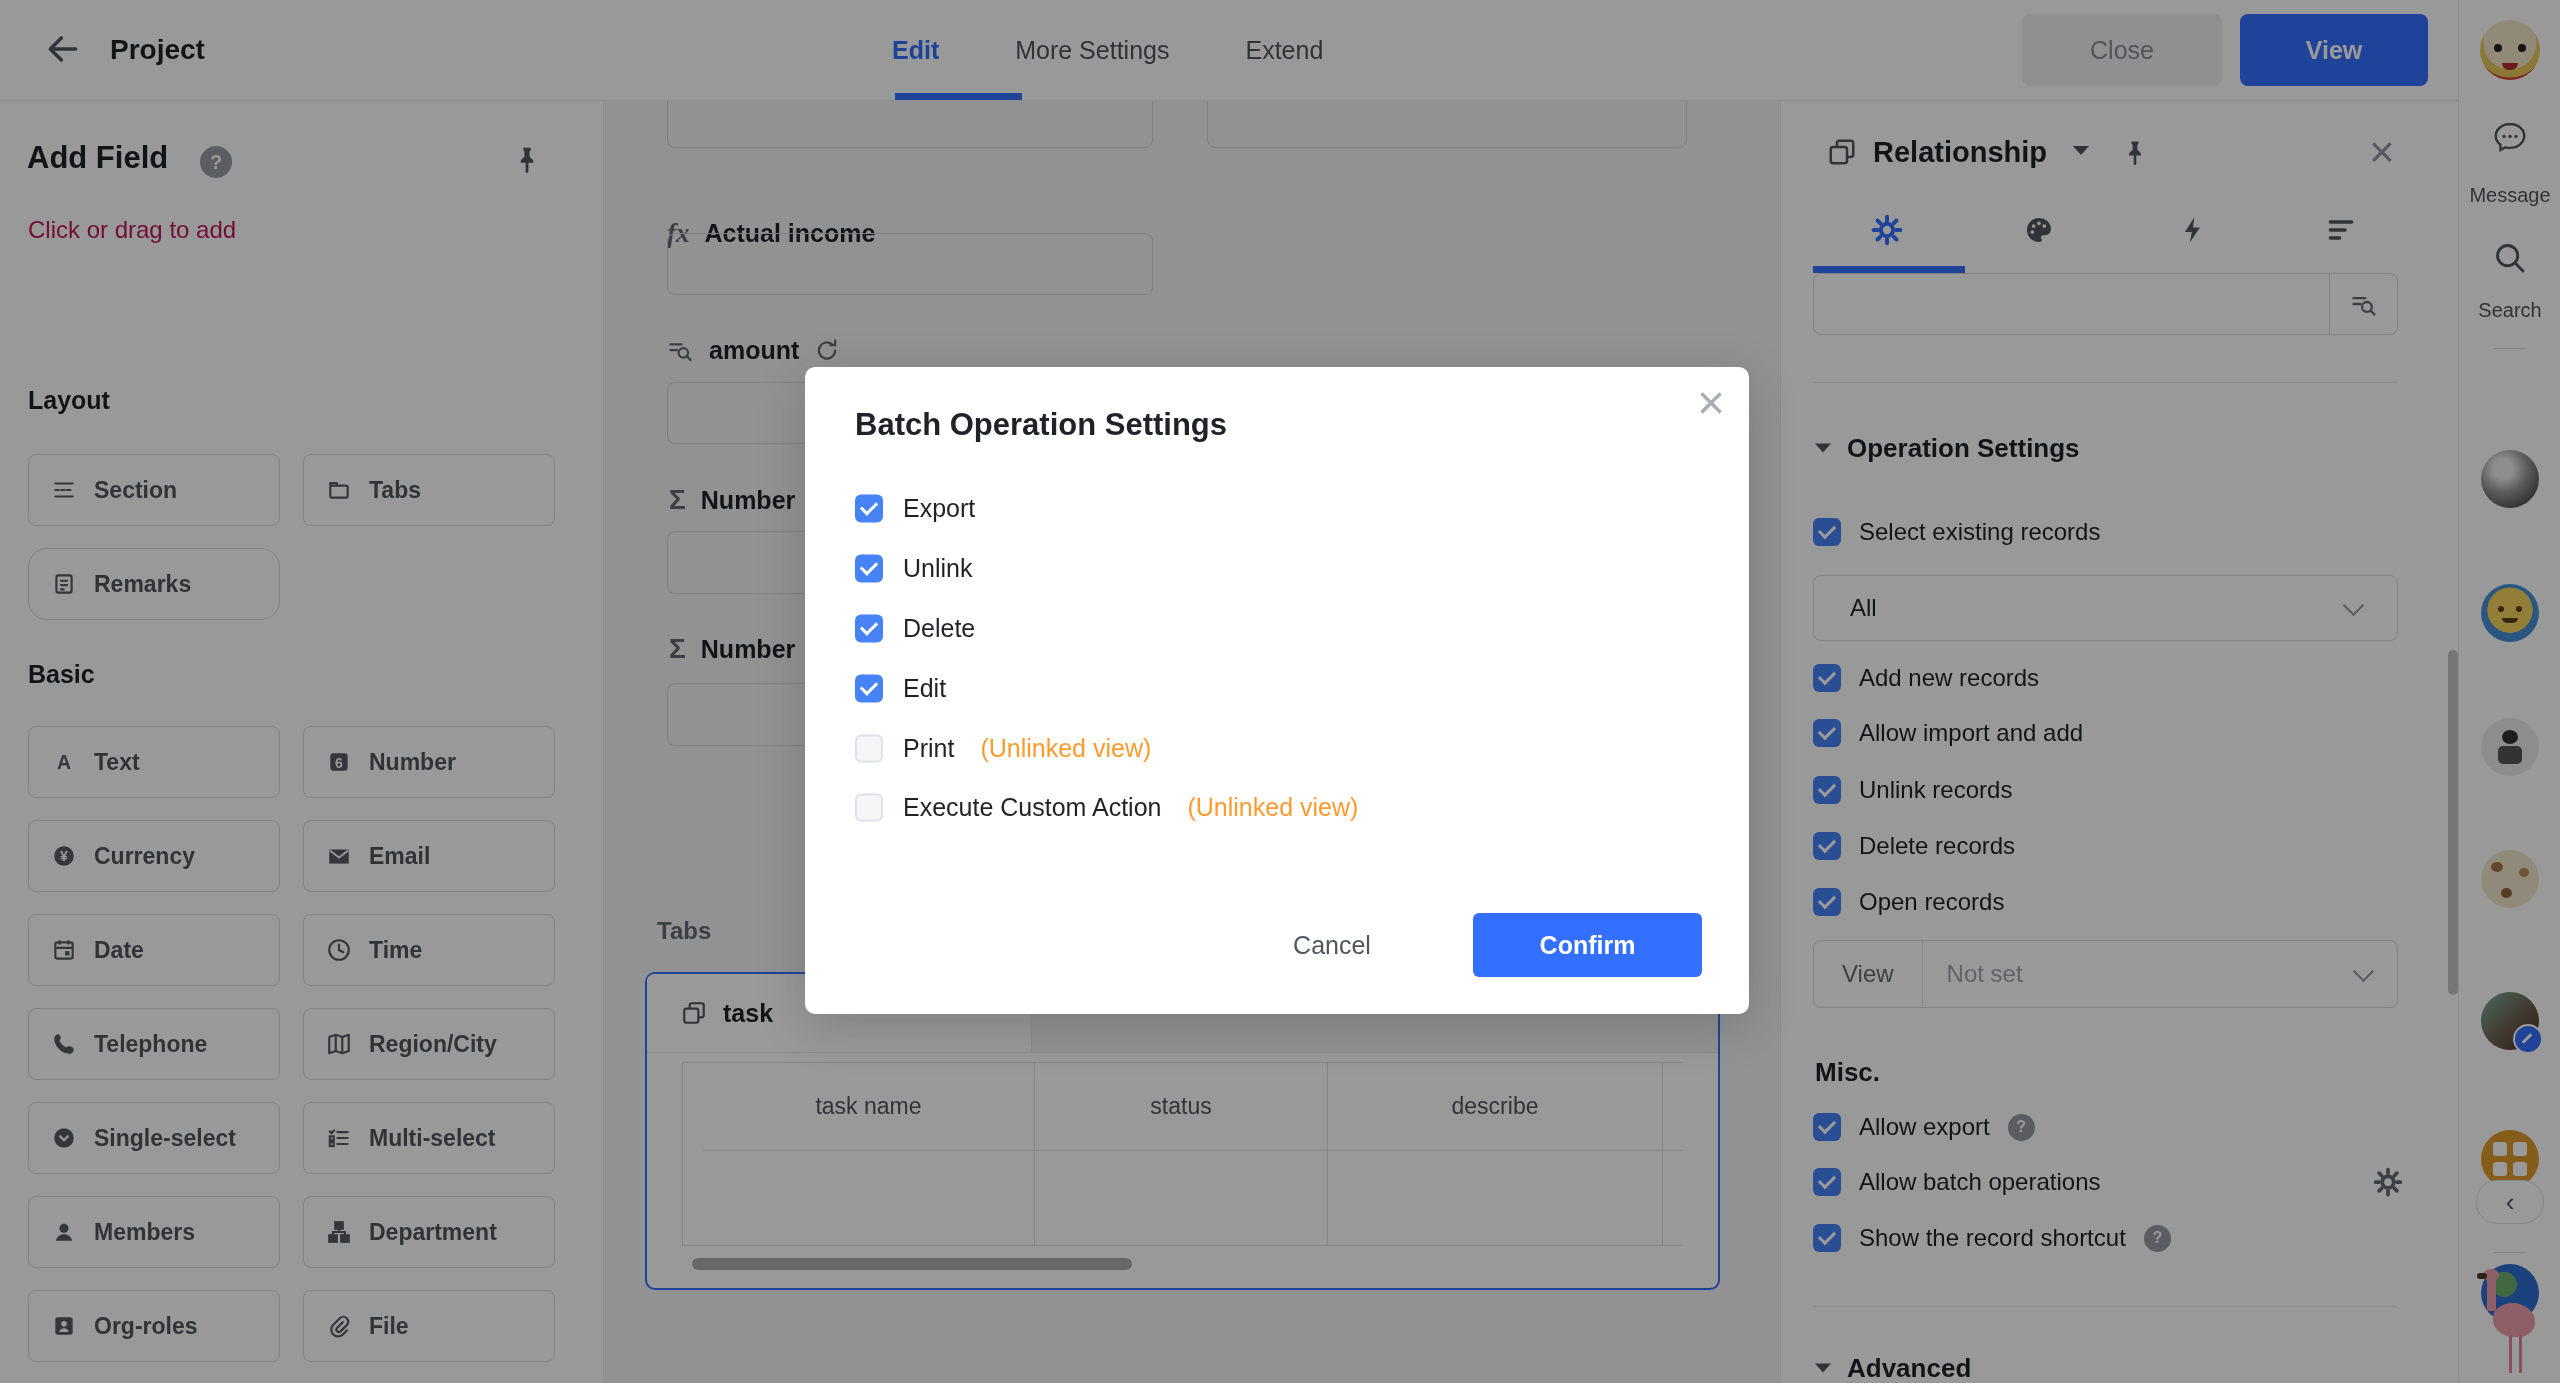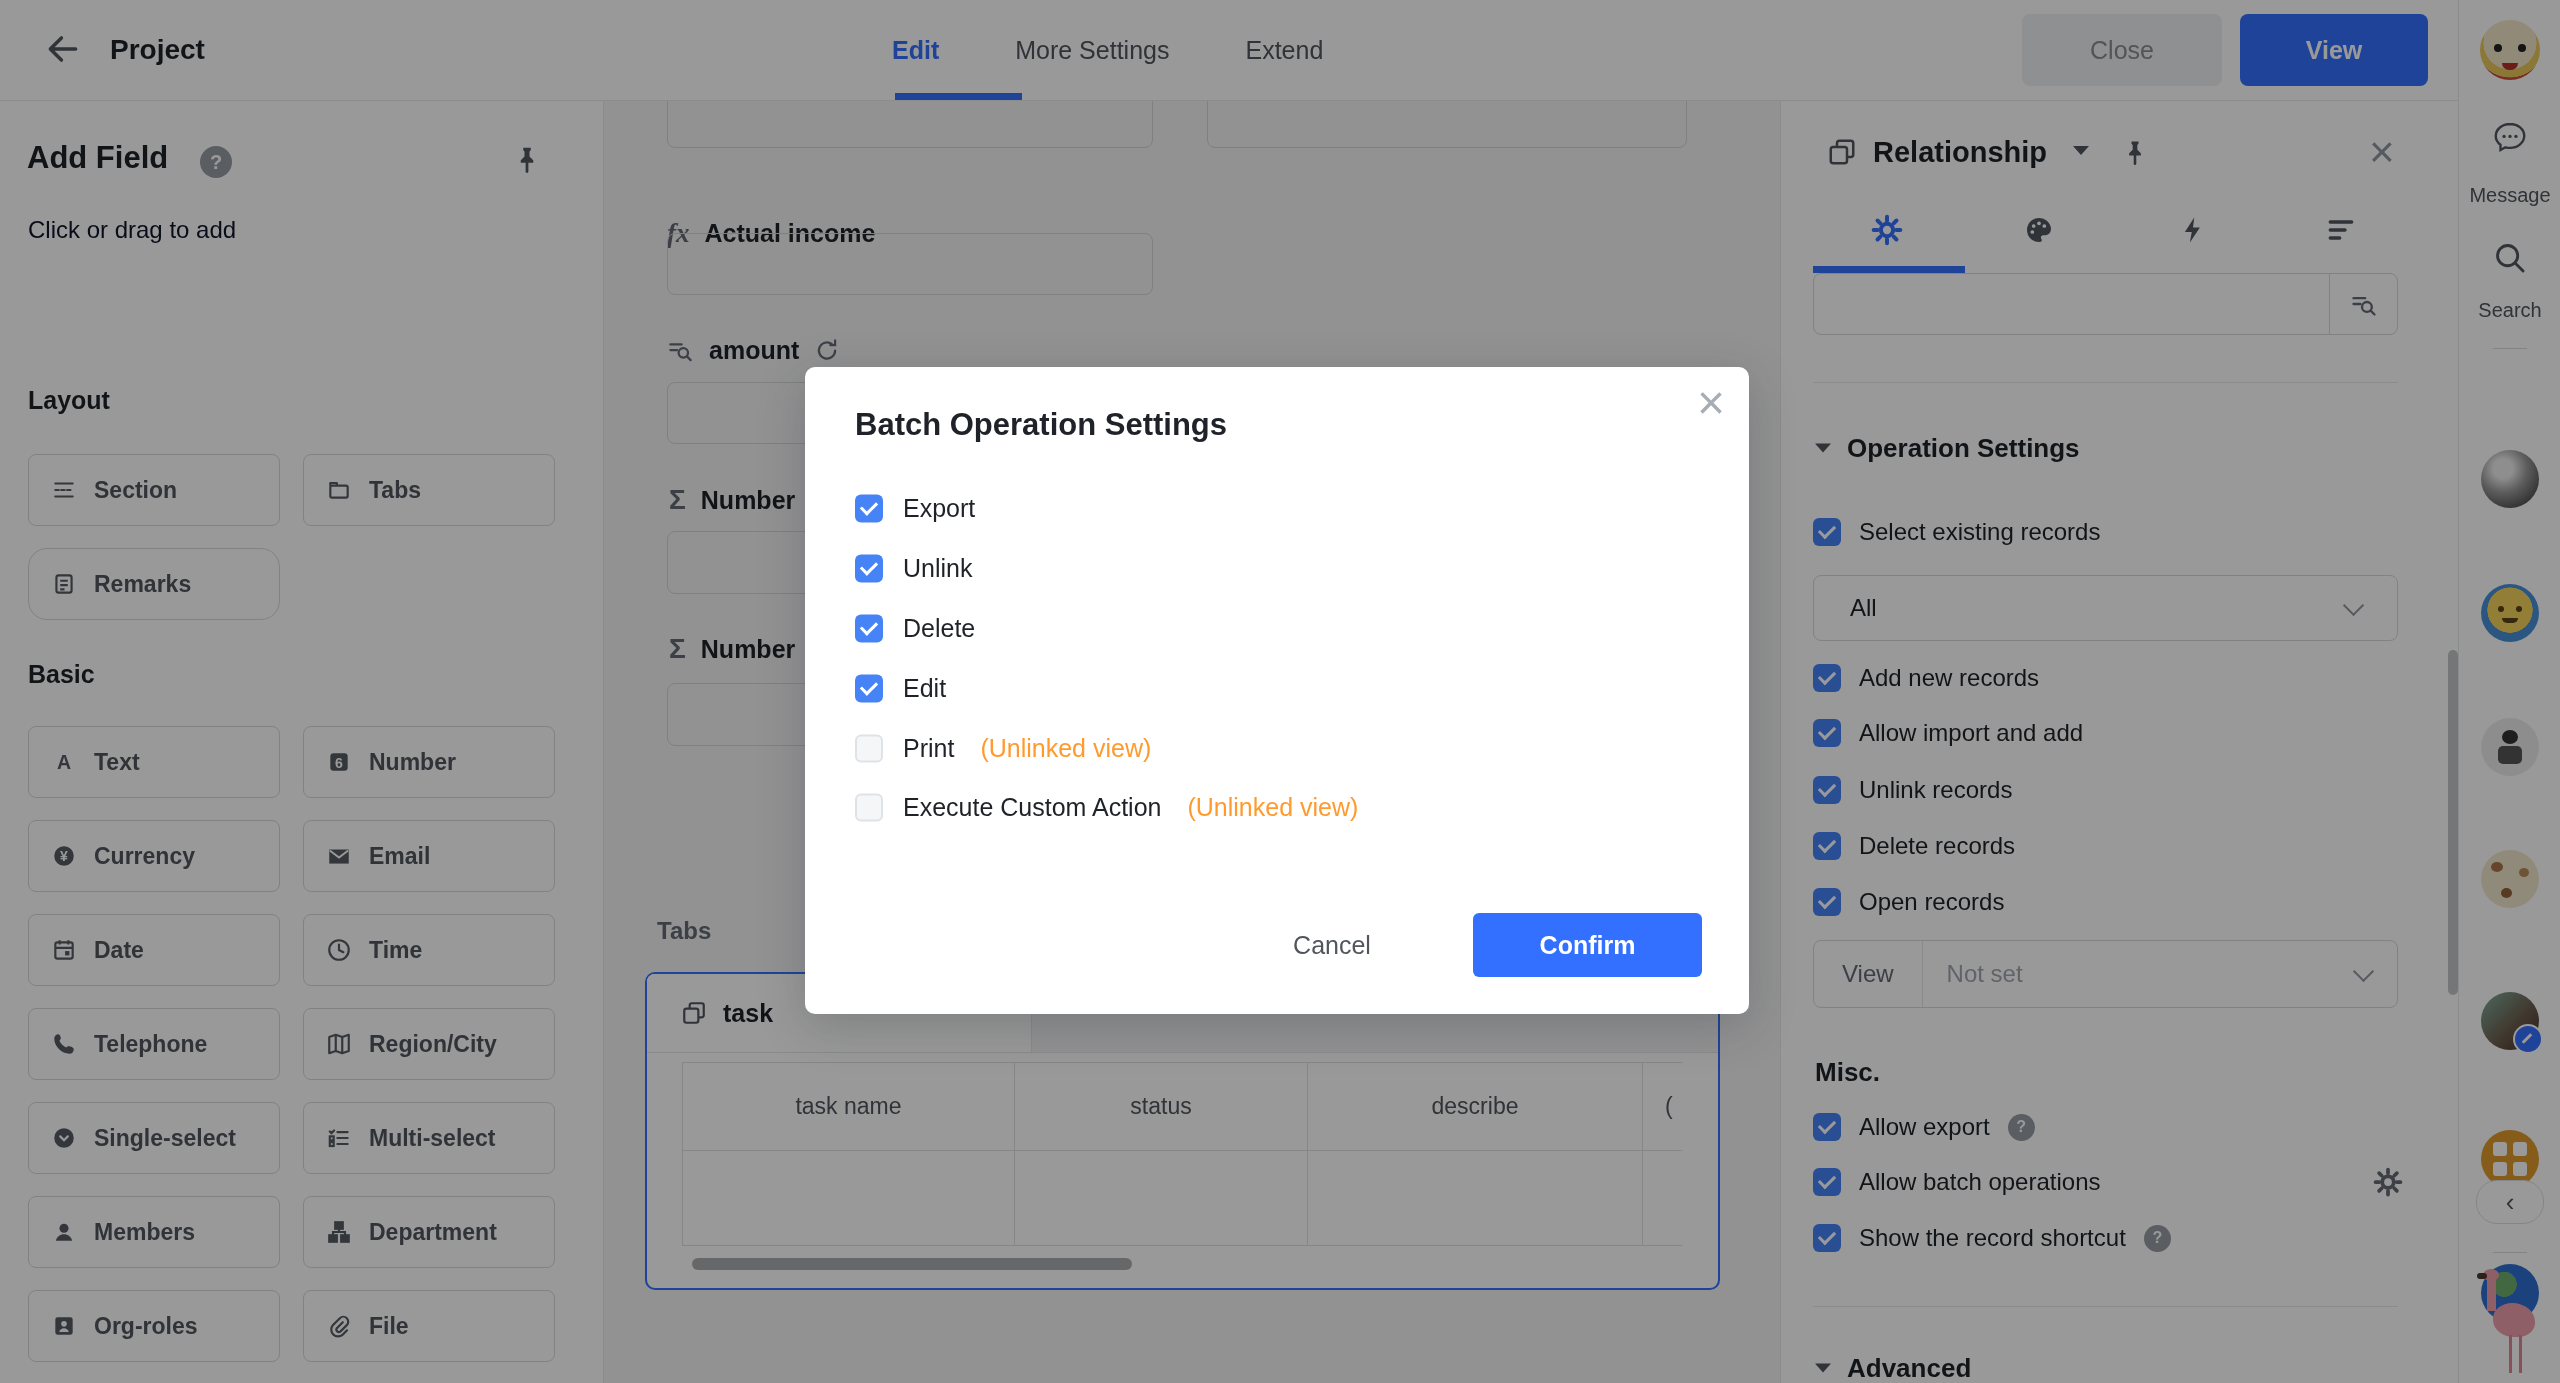--- a/index.html
+++ b/index.html
@@ -23,21 +23,21 @@
   .btn-save{position:absolute;left:2240px;top:14px;width:188px;height:72px;background:#3370ff;color:#fff;font-weight:600;}
 
   
   .sidebar{position:absolute;left:0;top:100px;width:603px;height:1283px;background:#fff;
            border-right:1px solid #e8eaec;z-index:4;overflow:hidden;}
   .sb-title{position:absolute;left:27px;top:40px;font-size:31px;font-weight:700;}
   .qicon{display:inline-flex;width:32px;height:32px;border-radius:50%;background:#979ba2;color:#fff;
          font-size:20px;font-weight:700;align-items:center;justify-content:center;}
   .sb-q{position:absolute;left:200px;top:46px;}
   .sb-pin{position:absolute;left:512px;top:44px;cursor:pointer;}
-  .sb-hint{position:absolute;left:28px;top:116px;font-size:24px;color:#0f172a;}
+  .sb-hint{position:absolute;left:28px;top:116px;font-size:24px;color:#be185d;}
   .sb-head{position:absolute;left:28px;font-size:25px;font-weight:700;transform:translateY(-50%);}
   .sb-btn{position:absolute;width:252px;height:72px;box-sizing:border-box;border:1px solid #d6d9dd;
           border-radius:8px;background:#fff;display:flex;align-items:center;gap:17px;padding-left:22px;
           font-size:23px;font-weight:600;color:#51565d;cursor:pointer;}
   .sb-btn .ic{flex:0 0 auto;}
 
   
   .canvas{position:absolute;left:603px;top:100px;width:1177px;height:1283px;background:#f3f4f6;z-index:1;}
   .inp{position:absolute;background:transparent;border:1px solid #d2d5d9;border-radius:8px;box-sizing:border-box;}
   .frow{position:absolute;display:flex;align-items:center;gap:15px;font-size:25px;font-weight:700;
@@ -47,21 +47,21 @@
   .cv-caption{position:absolute;font-size:24px;font-weight:600;color:#646a73;transform:translateY(-50%);}
   .task-panel{position:absolute;left:42px;top:872px;width:1075px;height:318px;background:#fff;
               border:2px solid #3370ff;border-radius:10px;box-sizing:border-box;}
   .task-strip{position:absolute;left:0;top:0;right:0;height:78px;background:#f3f4f6;
               border-bottom:1px solid #e5e6e8;border-radius:8px 8px 0 0;}
   .task-tab{position:absolute;left:0;top:0;width:385px;height:78px;background:#fff;border-right:1px solid #e5e6e8;
             border-radius:8px 0 0 0;display:flex;align-items:center;gap:16px;padding-left:34px;
             box-sizing:border-box;font-size:25px;font-weight:700;cursor:pointer;}
   .task-table{position:absolute;left:35px;top:88px;width:1000px;height:184px;border:1px solid #dee0e3;
               border-right:none;box-sizing:border-box;overflow:hidden;display:grid;
-              grid-template-columns:332px 293px 335px 120px;grid-template-rows:88px 94px;}
+              grid-template-columns:332px 293px 335px 120px;grid-template-rows:88px 94px;padding-left:20px;}
   .tt-cell{border-right:1px solid #dee0e3;border-bottom:1px solid #dee0e3;display:flex;align-items:center;
            justify-content:center;font-size:23px;color:#51565d;}
   .tt-cell.last{border-right:none;justify-content:flex-start;padding-left:22px;}
   .tt-cell.body{border-bottom:none;}
   .hscroll{position:absolute;left:45px;top:284px;width:440px;height:12px;border-radius:6px;background:#aaacaf;cursor:pointer;}
 
   
   .panel{position:absolute;left:1780px;top:100px;width:678px;height:1283px;background:#fff;
          border-left:1px solid #e8eaec;z-index:4;}
   .p-abs{position:absolute;}

